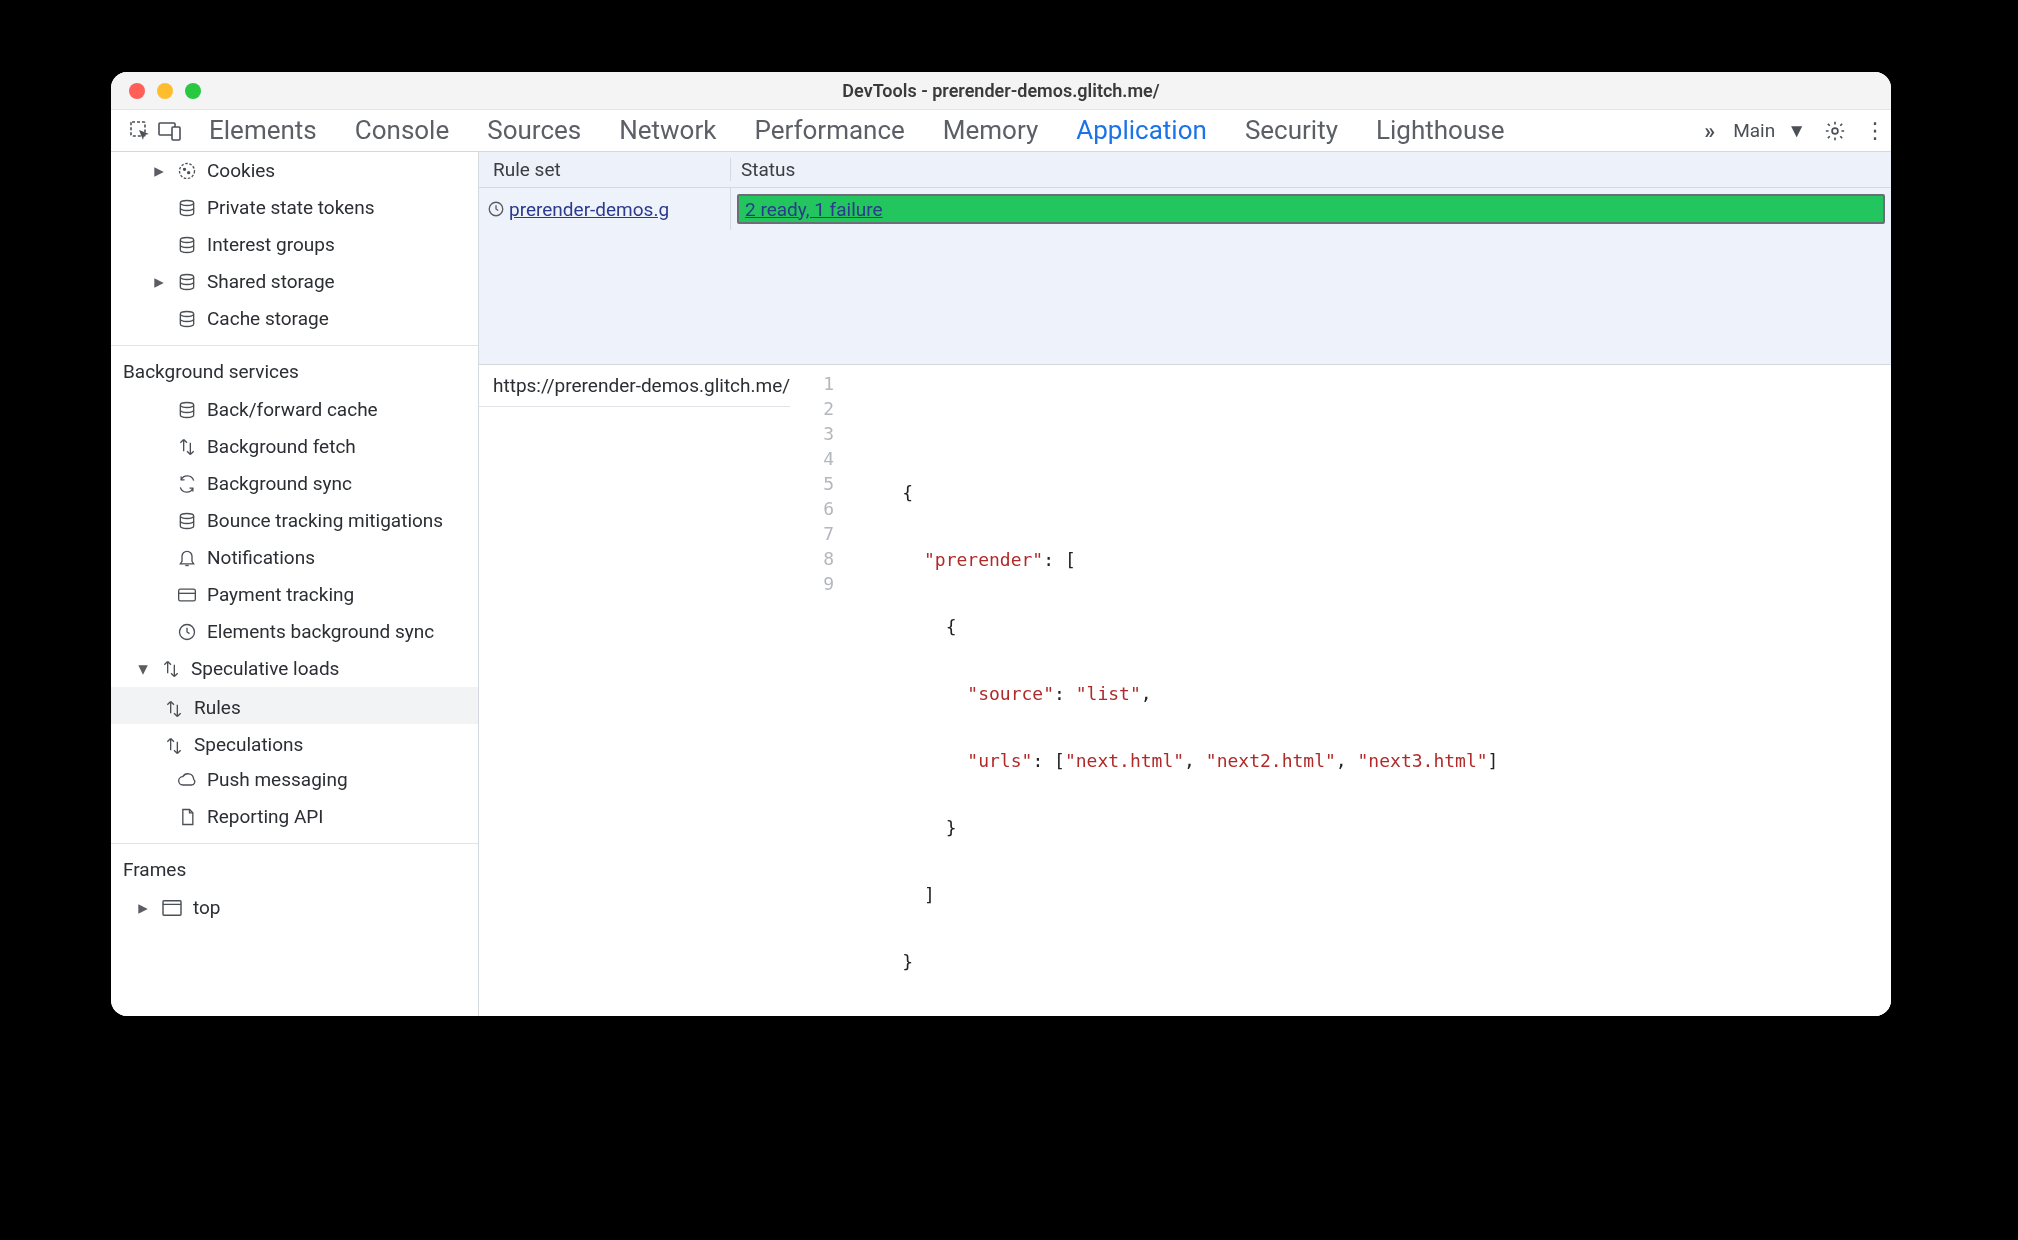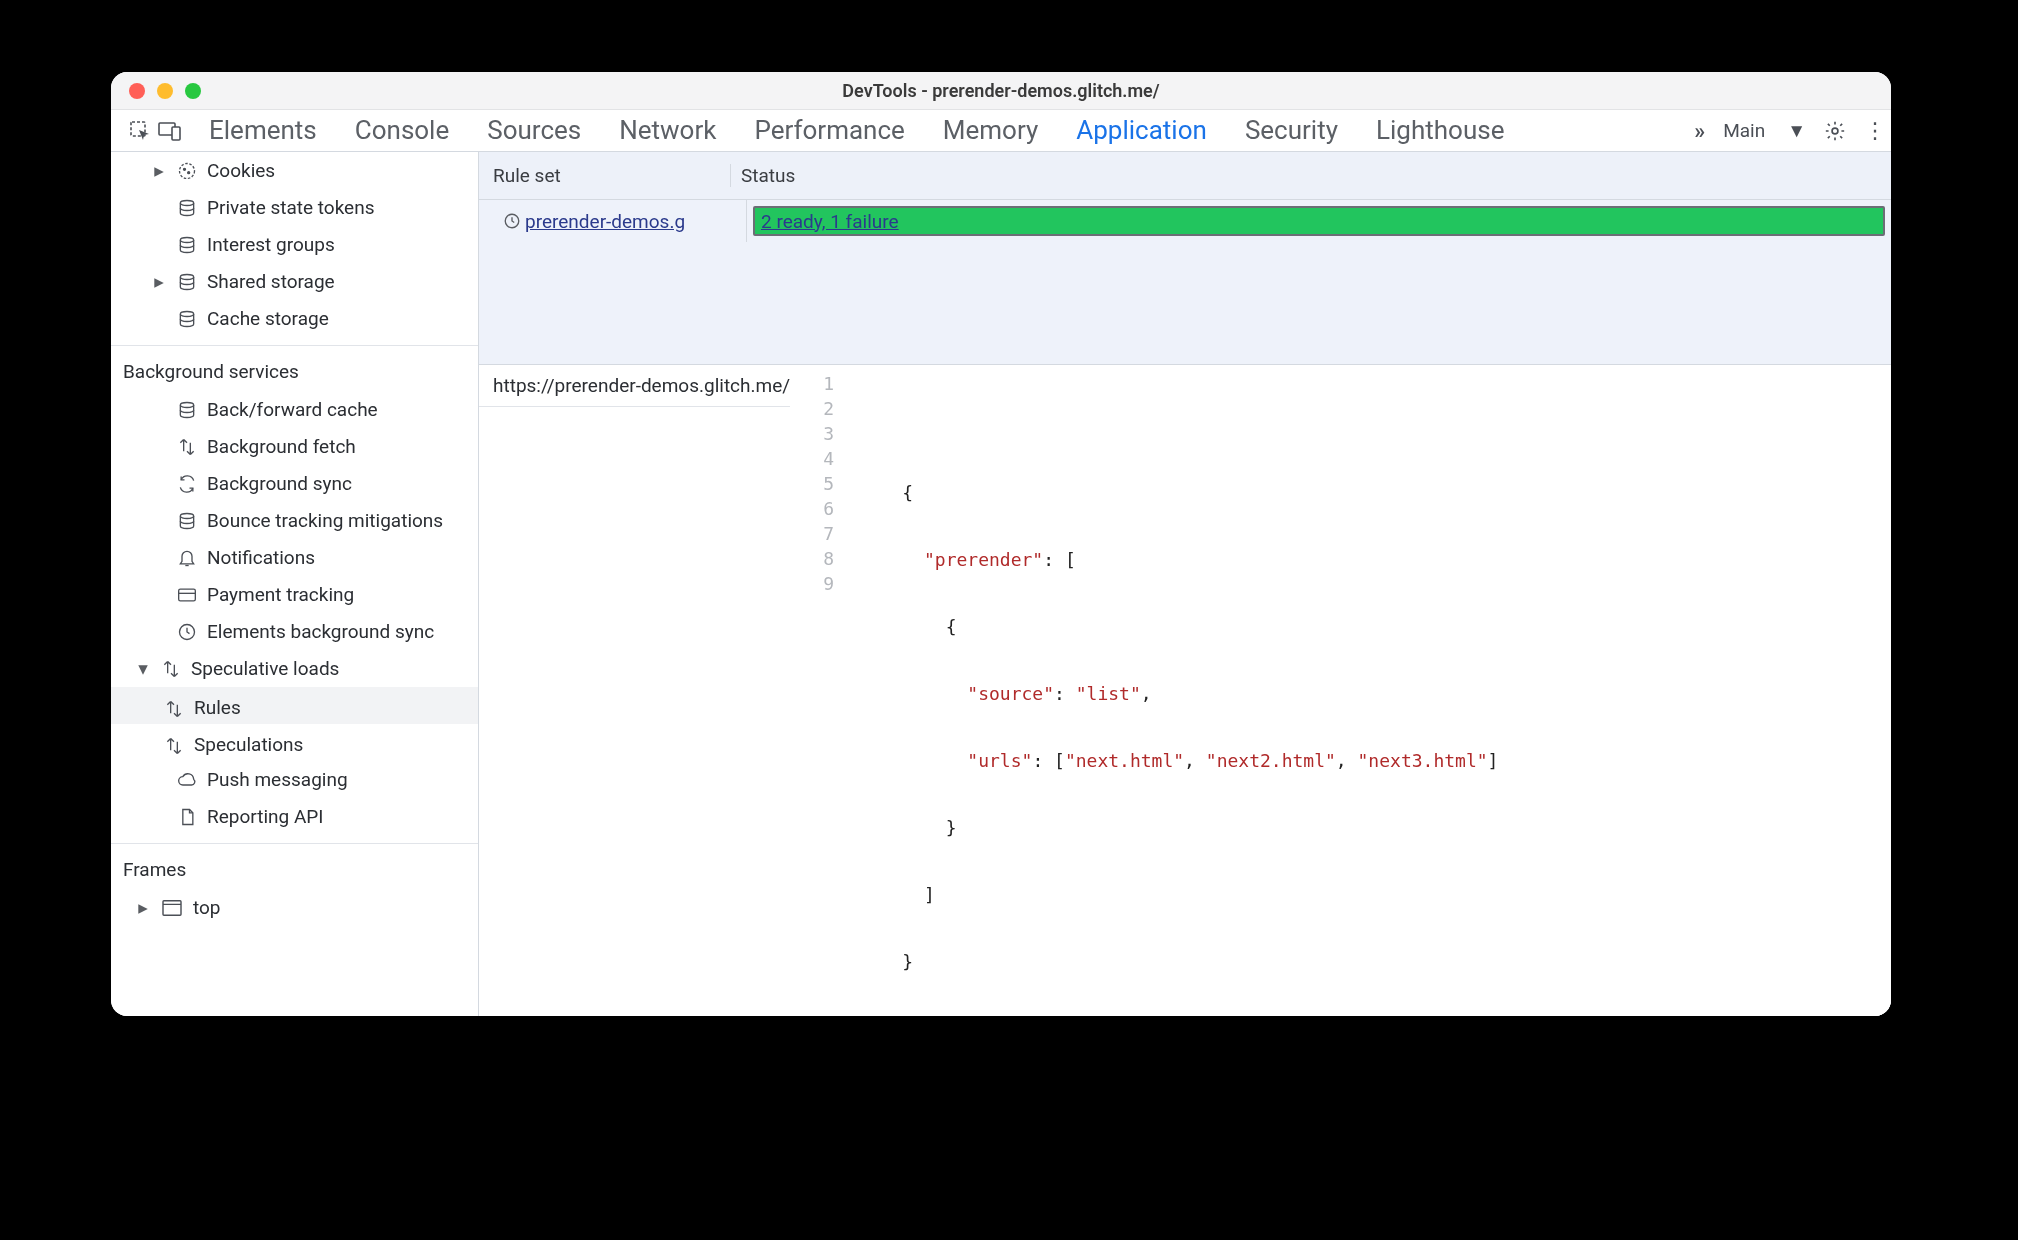--- a/index.html
+++ b/index.html
@@ -50,21 +50,21 @@
     gap: 0;
   }
   .tabbar .icon-slot {
     width: 30px; display:flex; align-items:center; justify-content:center;
     color: #4b4f56;
   }
   .tabbar .tabs { display:flex; gap: 38px; margin-left: 24px; flex:1; }
   .tab { font-size: 26px; color: #5c6066; cursor: pointer; padding: 8px 0; }
   .tab.active { color: #1a73e8; border-bottom: 3px solid #1a73e8; margin-bottom:-1px;}
   .tabbar-right { display:flex; align-items:center; gap:18px; margin-left: 10px; }
-  .tabbar-right .main-sel { font-size: 19px; color: #4b4f56; display:flex; align-items:center; gap:22px;}
+  .tabbar-right .main-sel { font-size: 19px; color: #4b4f56; display:flex; align-items:center; gap:12px;}
   .content {
     flex:1; display:flex; min-height:0;
   }
   .sidebar {
     width: 368px;
     border-right: 1px solid #d4d9e0;
     overflow:hidden;
     font-size: 19px;
     color: #2b2e33;
     display:flex; flex-direction:column;
@@ -83,30 +83,29 @@
   .side-item.selected { background:#f2f3f5; }
   .section-title {
     font-size: 19px; color:#2b2e33; padding: 14px 0 8px 12px;
   }
   .divider { height:1px; background:#e1e4e9; margin: 8px 0 0 0;}
   .main {
     flex:1; display:flex; flex-direction:column; min-width:0;
     background:#f4f7fd;
   }
   .table-head {
-    display:flex; height:48px; align-items:center;
+    display:flex; height:36px; align-items:center;
     background:#edf1f9; border-bottom:1px solid #d4d9e0;
     font-size:19px; color:#3a3d42;
   }
   .col-rule { width:252px; padding-left:14px; border-right:1px solid #d4d9e0;}
   .col-status { flex:1; padding-left:10px;}
   .table-row {
     display:flex; align-items:flex-start; height:42px;
     font-size:19px;
-    margin-left:16px;
   }
   .table-row .c1 {
     width:252px; padding-left:8px; display:flex; align-items:center; gap:4px;
     color:#2b3a8c; text-decoration: underline;
     white-space:nowrap; overflow:hidden;
     border-right:1px solid #d4d9e0;
     height:100%;
   }
   .table-row .c1 .clock-ic { color:#5a5d62; text-decoration:none; flex-shrink:0;}
   .table-row .c2 {

